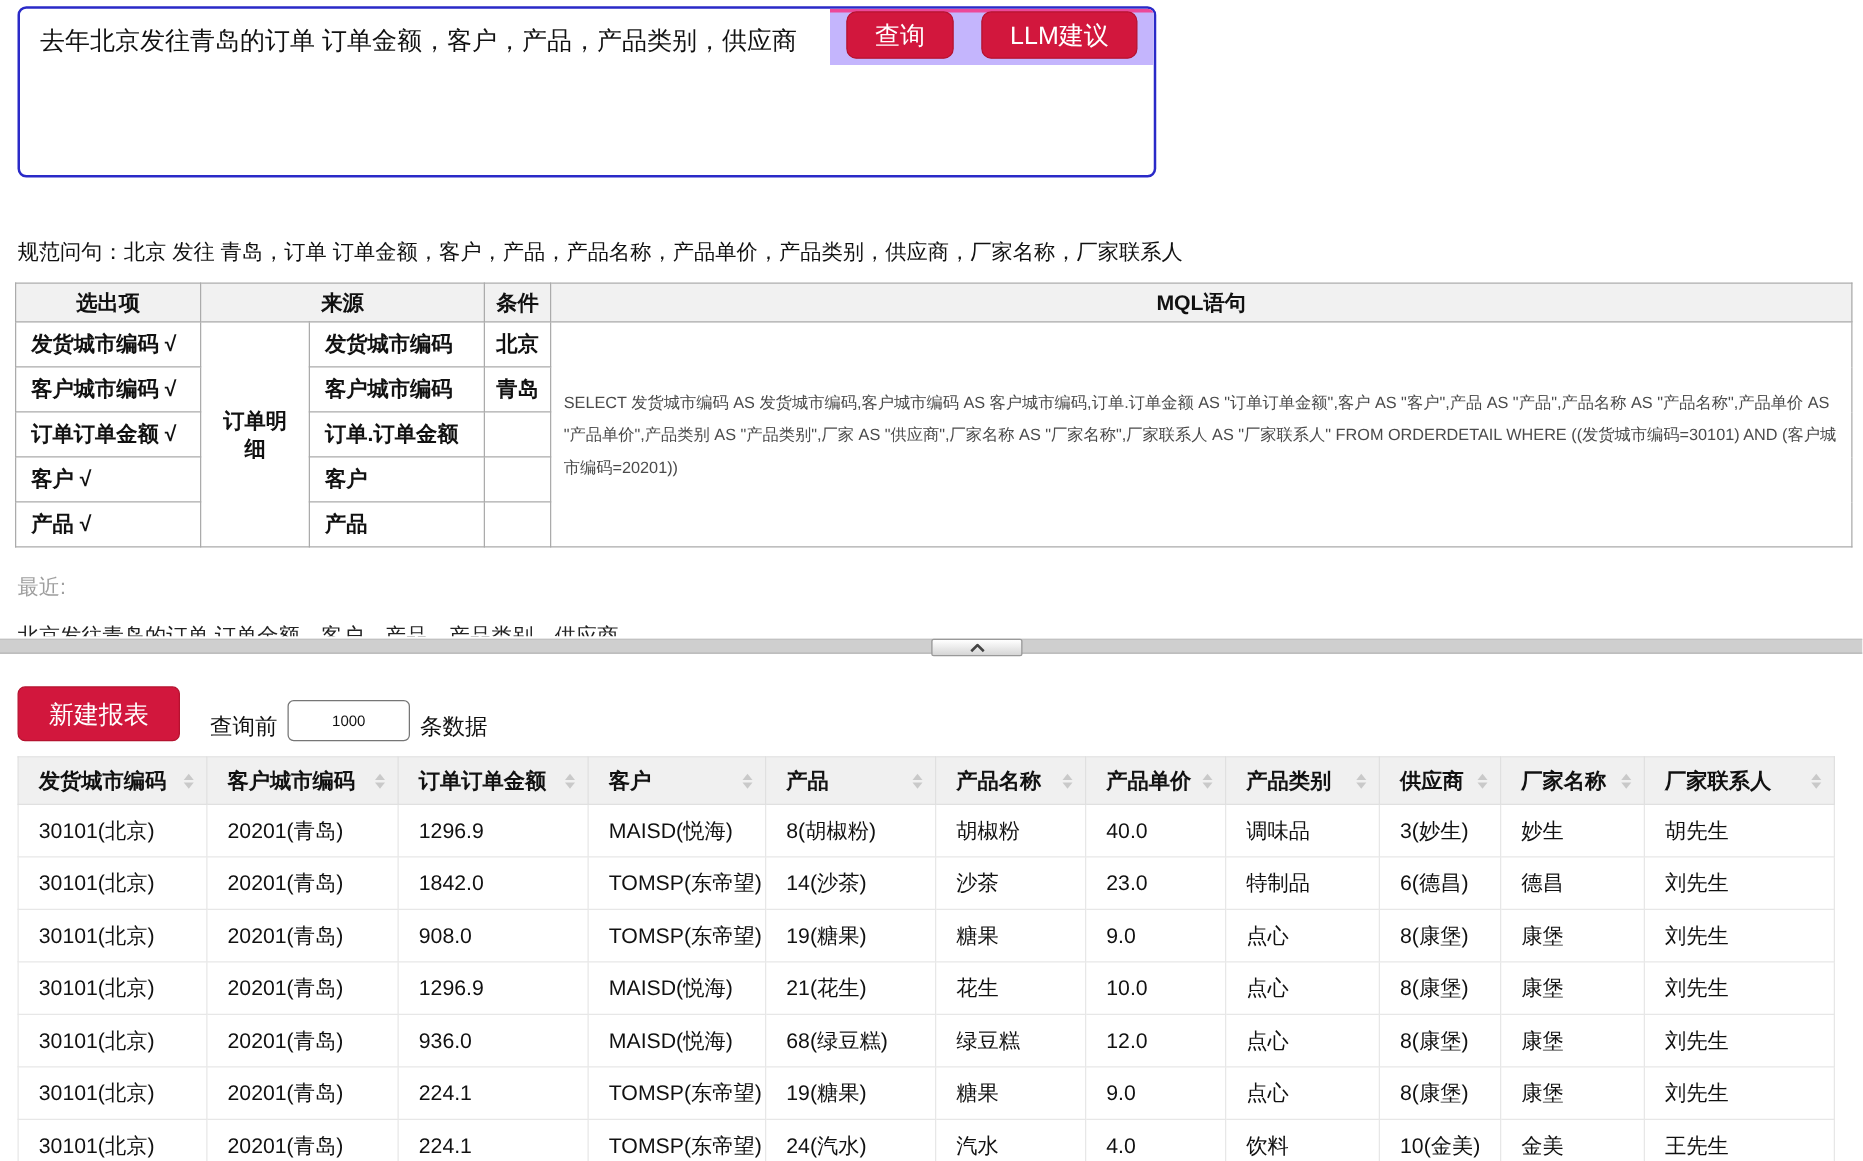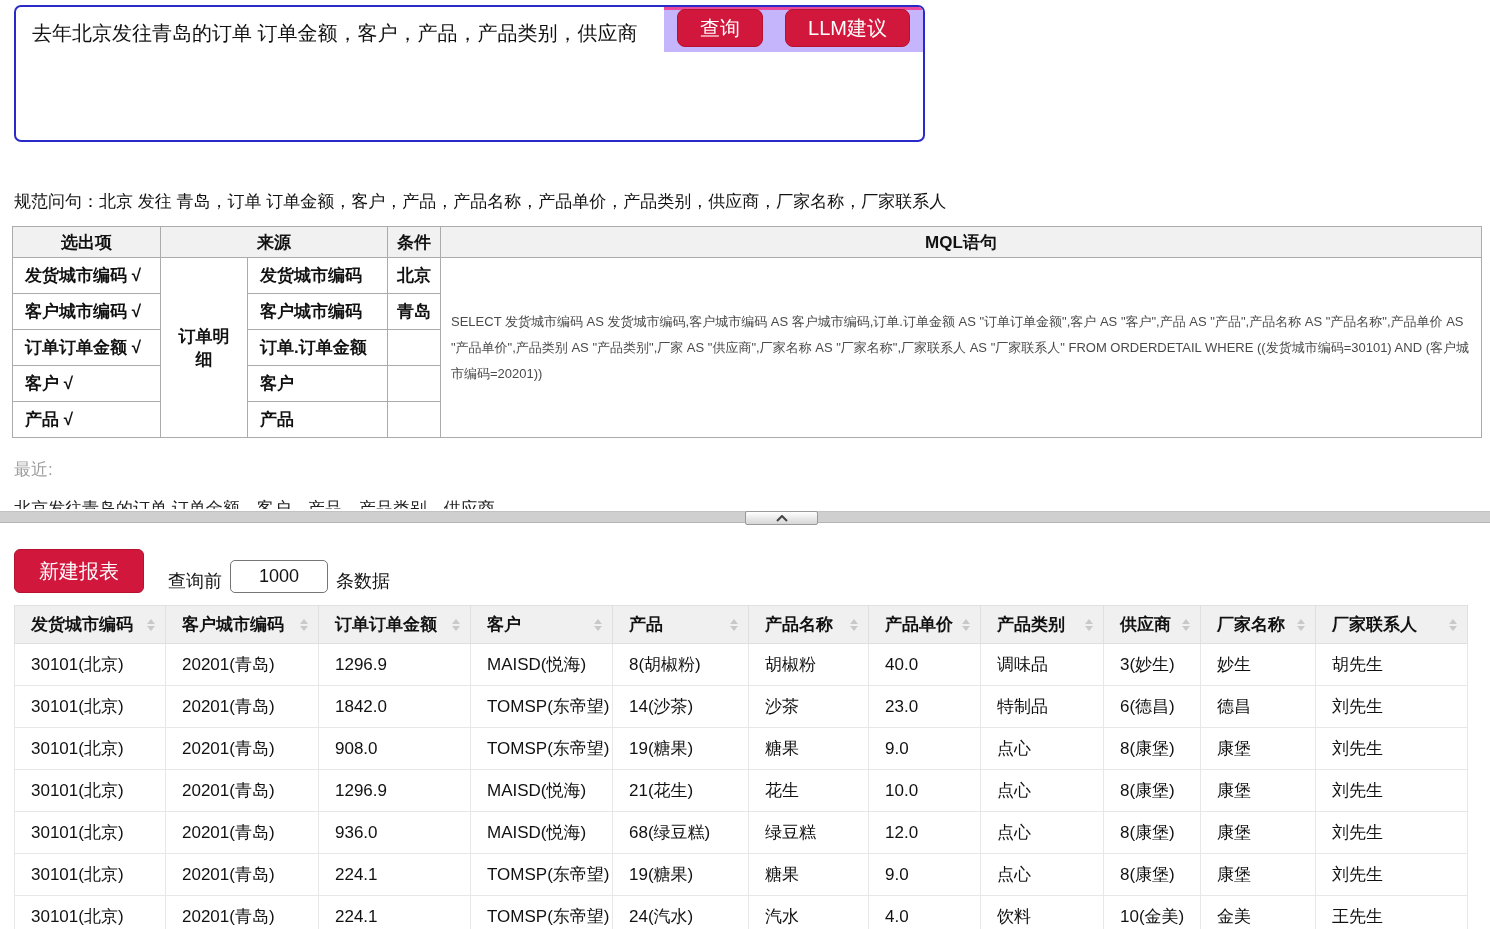--- a/index.html
+++ b/index.html
@@ -70,21 +70,21 @@
     border-radius: 2px; display: flex; align-items: center; justify-content: center;
     cursor: pointer;
   }
 
   
   .toolbar { margin: 26px 0 0 14px; display: flex; align-items: flex-end; font-size: 18px; color: #111; }
   .btn-new { height: 44px; padding: 0 24px; font-size: 20px; border-radius: 6px; }
   .limit-prefix { margin-left: 24px; }
   .limit-input {
     width: 98px; height: 33px; margin: 0 8px; text-align: center;
-    border: 1px solid #767676; border-radius: 5px; font-family: inherit; font-size: 18px; color: #111;
+    border: 1px solid #767676; border-radius: 5px; font-family: inherit; font-size: 12px; color: #111;
   }
 
   
   .result-table {
     margin: 12px 0 0 14px; width: 1454px; border-collapse: collapse; table-layout: fixed;
     font-size: 17px;
   }
   .result-table th {
     background: #f0f0f0; height: 38px; border: 1px solid #e0e0e0;
     font-weight: 600; color: #111; padding: 0 10px 0 16px; text-align: left;

